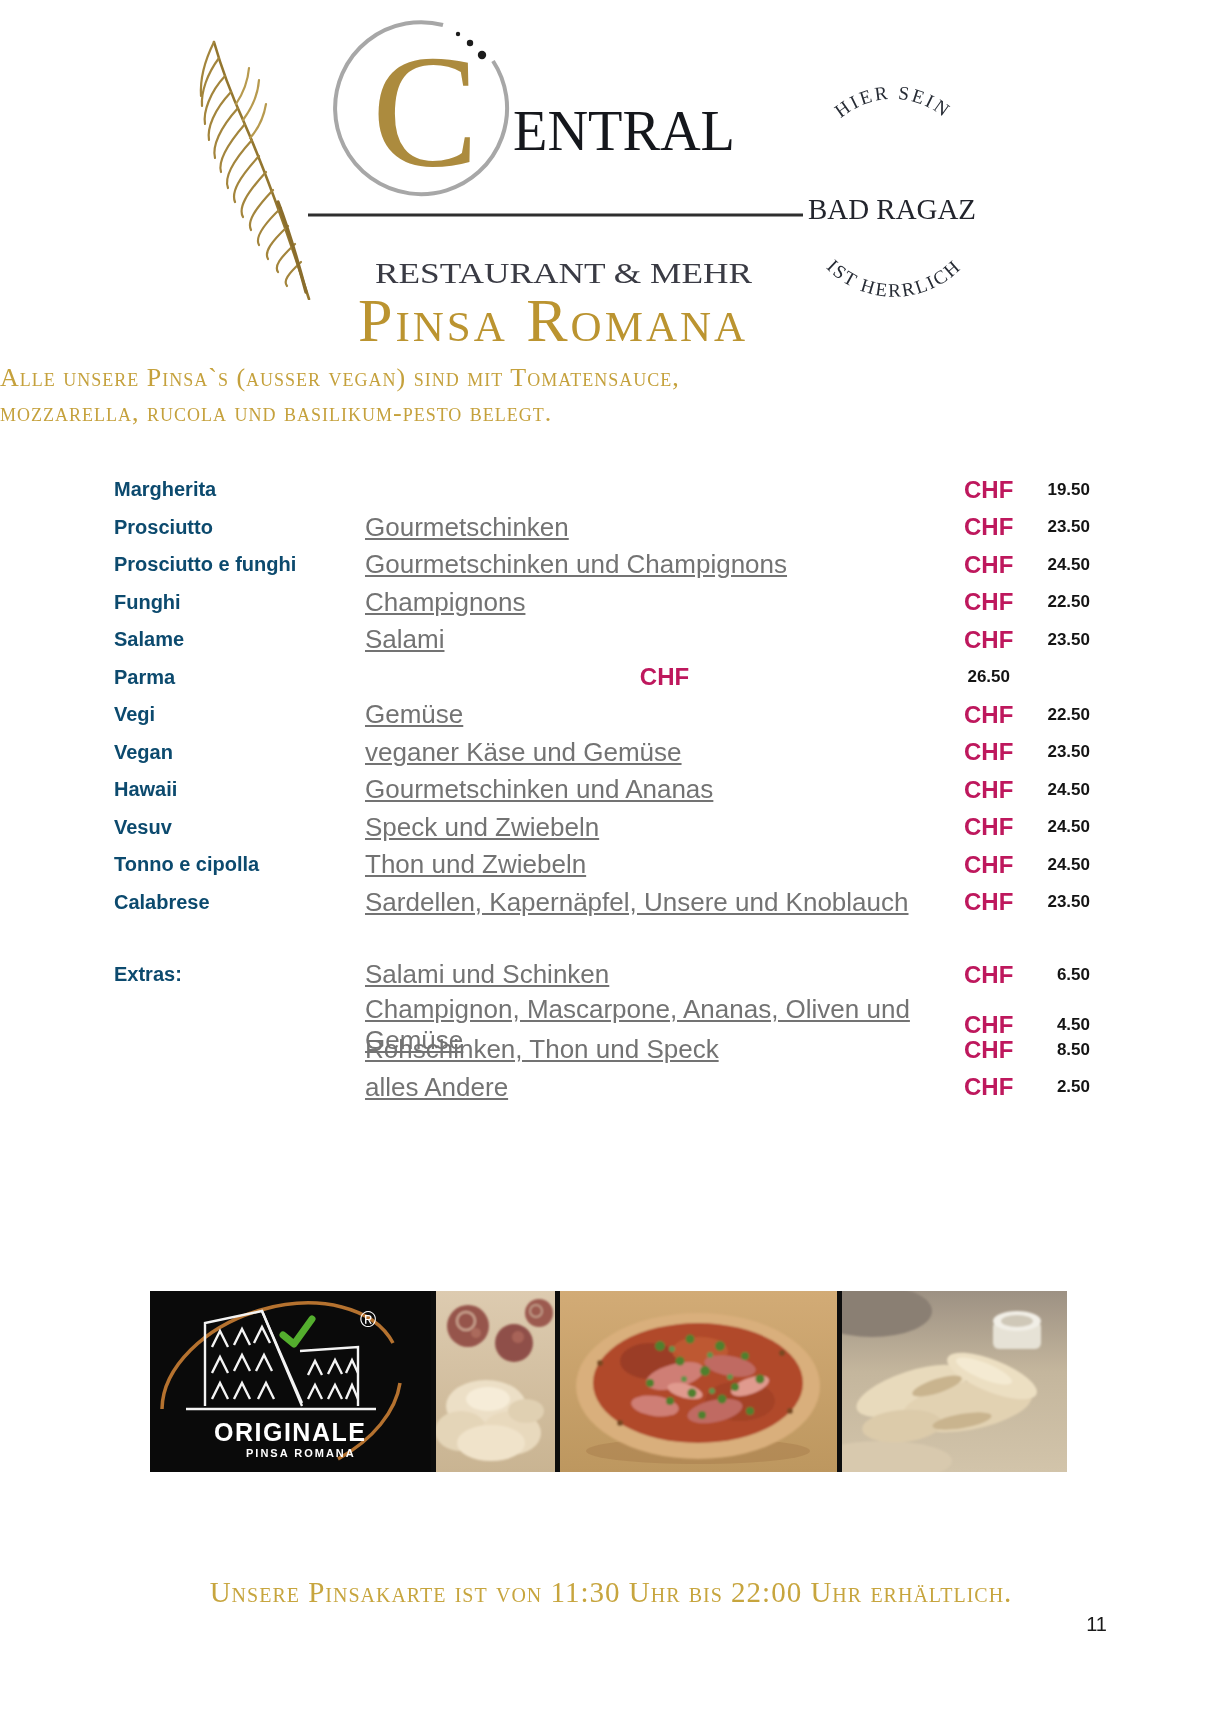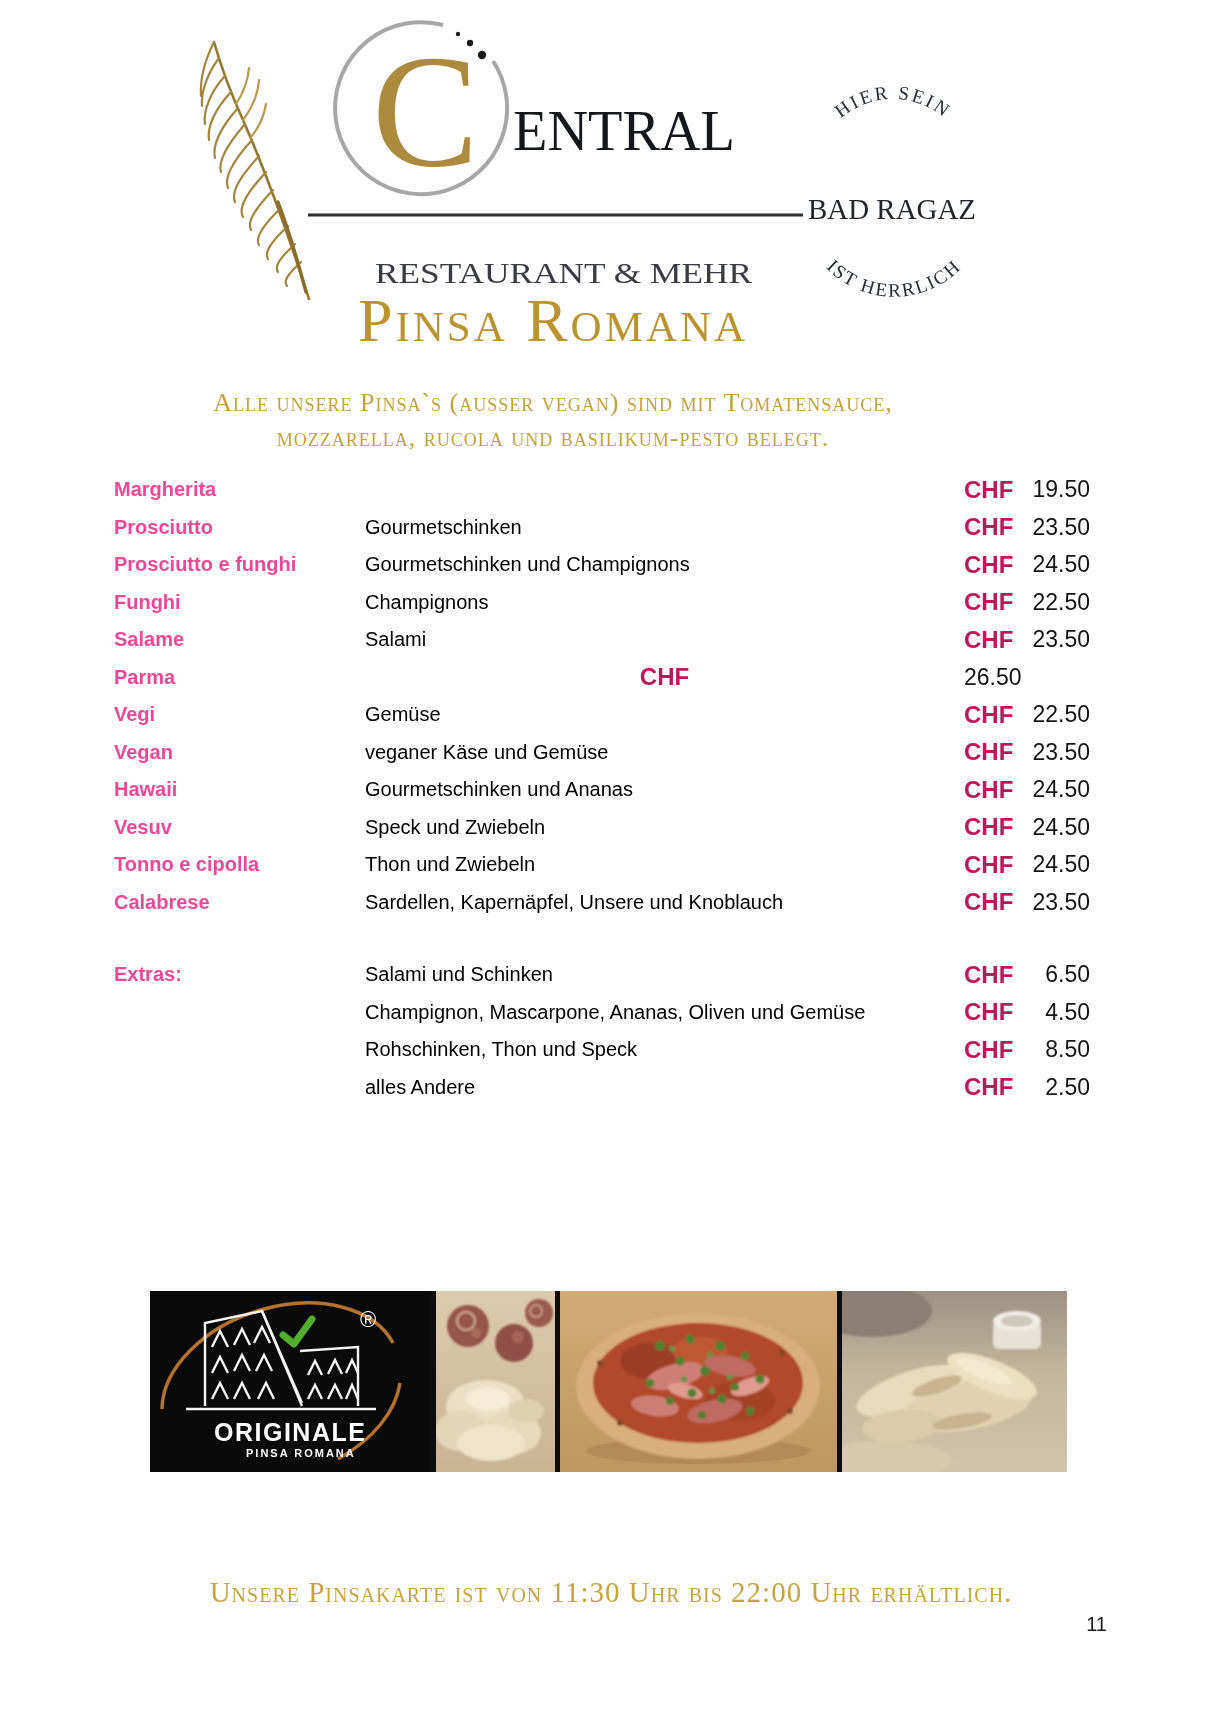--- a/index.html
+++ b/index.html
@@ -9,31 +9,31 @@
   }
   .logo-svg{position:absolute;top:0;left:0;}
   .serif{font-family:"Liberation Serif","DejaVu Serif",serif;}
 
   .title-block{position:absolute;top:288px;left:0;width:1106px;text-align:center;}
   .page-title{
     font-family:"Liberation Serif","DejaVu Serif",serif;
     font-variant:small-caps;font-size:62px;line-height:64px;letter-spacing:3px;
     color:#bb9430;font-weight:normal;margin:0;
   }
-  .subtitle{position:absolute;top:360px;left:0;width:1106px;text-align:center;
+  .subtitle{position:absolute;top:360px;left:0;width:1106px;
     font-family:"Liberation Serif","DejaVu Serif",serif;font-variant:small-caps;
-    font-size:26px;line-height:35px;letter-spacing:1px;color:#c5a13c;margin-top:25px;}
+    font-size:26px;line-height:35px;letter-spacing:1px;color:#c5a13c;}
 
   .menu-table{position:absolute;top:471px;left:114px;width:976px;}
   .extras-table{position:absolute;top:956px;left:114px;width:976px;}
   .menu-row{display:grid;grid-template-columns:251px 599px 46px 80px;height:37.5px;align-items:center;}
-  .mi-name{font-weight:bold;font-size:20px;color:#ec4899;}
-  .mi-desc{font-size:20px;color:#000000;}
+  .mi-name{font-weight:bold;font-size:20px;color:#0c4a6e;}
+  .mi-desc{font-size:26px;color:#737373;text-decoration:underline;}
   .mi-cur{font-weight:bold;font-size:24px;color:#be185d;text-align:center;}
-  .mi-price{font-weight:normal;font-size:23px;color:#141414;text-align:right;}
+  .mi-price{font-weight:bold;font-size:17px;color:#141414;text-align:right;}
 
   .gallery{position:absolute;top:1291px;left:150px;width:917px;height:181px;
     background:#0d0d0d;display:flex;gap:5px;}
   .gallery .panel{height:181px;overflow:hidden;position:relative;}
   .panel svg{display:block;width:100%;height:100%;}
   .p1{width:281px;} .p2{width:119px;} .p3{width:277px;} .p4{width:225px;}
 
   .footer-note{position:absolute;top:1576px;left:0;width:1222px;text-align:center;
     font-family:"Liberation Serif","DejaVu Serif",serif;font-variant:small-caps;
     font-size:29px;letter-spacing:1px;color:#c7a53e;}

